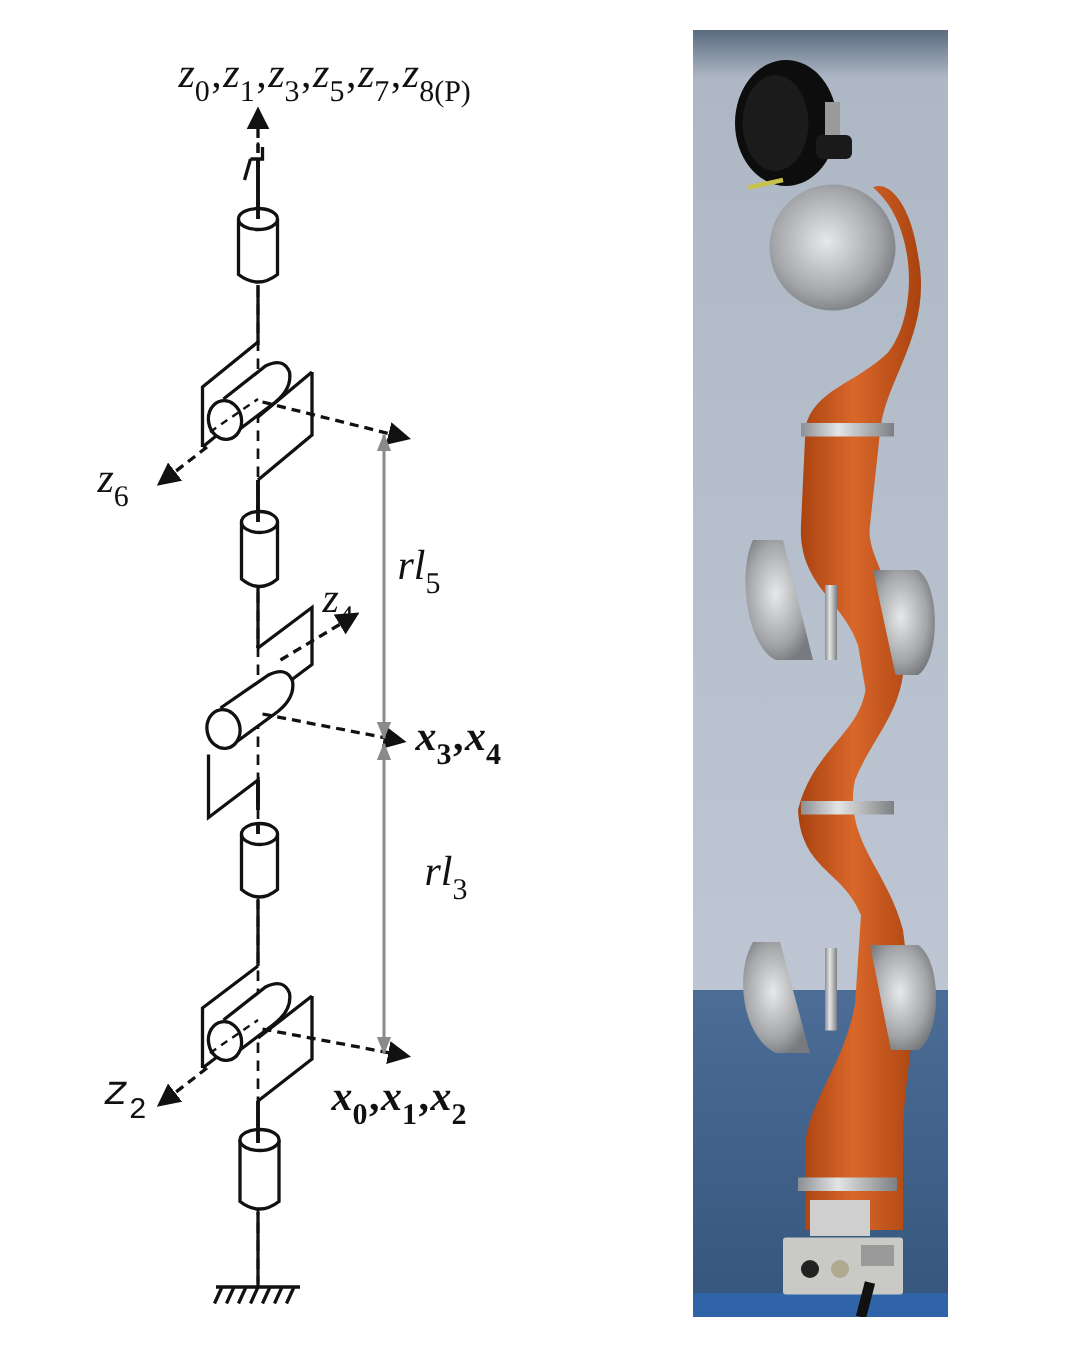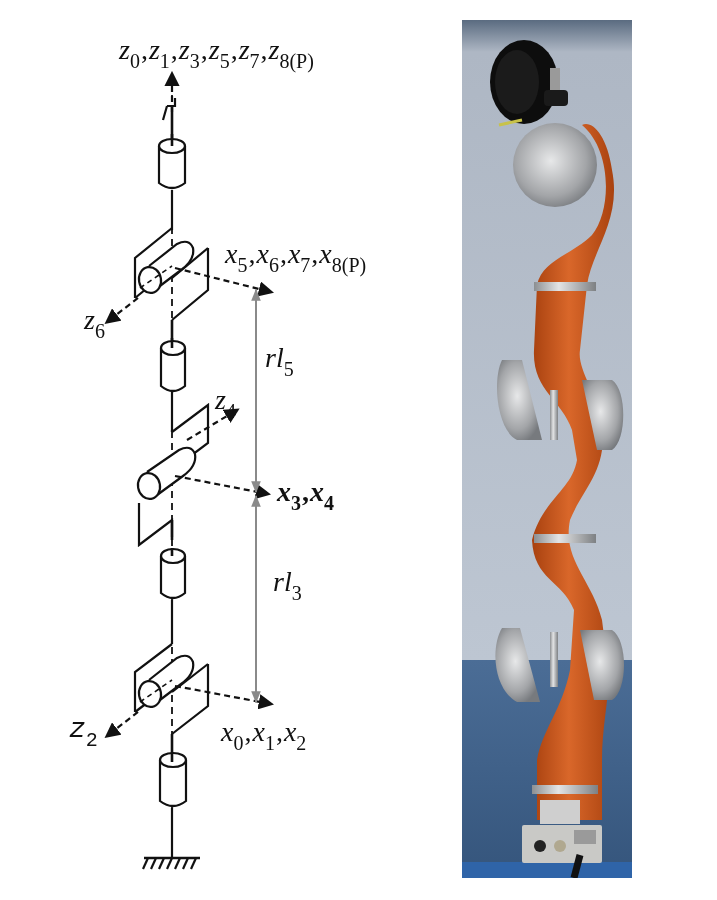--- a/index.html
+++ b/index.html
@@ -120,49 +120,46 @@
     <g stroke="#8a8a8a" stroke-width="2" fill="none">
       <line x1="241" y1="290" x2="241" y2="492" marker-start="url(#gh)" marker-end="url(#gh)"></line>
       <line x1="241" y1="496" x2="241" y2="702" marker-start="url(#gh)" marker-end="url(#gh)"></line>
     </g>
   </svg>
 
   <div class="lbl" style="left:104px; top:36px;">
     <span>z</span><sub>0</sub><span class="sep">,</span><span>z</span><sub>1</sub><span class="sep">,</span><span>z</span><sub>3</sub><span class="sep">,</span><span>z</span><sub>5</sub><span class="sep">,</span><span>z</span><sub>7</sub><span class="sep">,</span><span>z</span><sub>8(P)</sub>
   </div>
 
-  <div class="lbl" style="left:210px; top:240px;">
-    <span>x</span><sub>5</sub><span class="sep">,</span><span>x</span><sub>6</sub><span class="sep">,</span><span>x</span><sub>7</sub><span class="sep">,</span><span>x</span><sub>8(P)</sub>
-  </div>
-
-  <div class="lbl" style="left:69px; top:306px;">
+
+  <div class="lbl" style="left:50px; top:306px;">
     <span>z</span><sub>6</sub>
   </div>
 
-  <div class="lbl" style="left:250px; top:344px;">
+  <div class="lbl" style="left:250px; top:364px;">
     <span>rl</span><sub>5</sub>
   </div>
 
   <div class="lbl" style="left:200px; top:386px;">
     <span>z</span><sub>4</sub>
   </div>
 
   <div class="lbl" style="left:262px; top:478px;font-weight:bold;">
     <span>x</span><sub>3</sub><span class="sep">,</span><span>x</span><sub>4</sub>
   </div>
 
-  <div class="lbl" style="left:258px; top:568px;">
+  <div class="lbl" style="left:268px; top:568px;">
     <span>rl</span><sub>3</sub>
   </div>
 
   <div class="lbl" style="left:54px; top:716px;font-family:Liberation Mono, monospace;">
     <span>z</span><sub>2</sub>
   </div>
 
-  <div class="lbl" style="left:206px; top:718px;">
+  <div class="lbl" style="left:206px; top:718px;font-weight:bold;">
     <span>x</span><sub>0</sub><span class="sep">,</span><span>x</span><sub>1</sub><span class="sep">,</span><span>x</span><sub>2</sub>
   </div>
 </div>
 
 <div class="photo">
   <svg width="170" height="858" viewBox="0 0 170 858">
     <defs>
       <linearGradient id="bgTop" x1="0" y1="0" x2="0" y2="1">
         <stop offset="0" stop-color="#5a6b80"></stop>
         <stop offset="0.05" stop-color="#aeb7c4"></stop>

